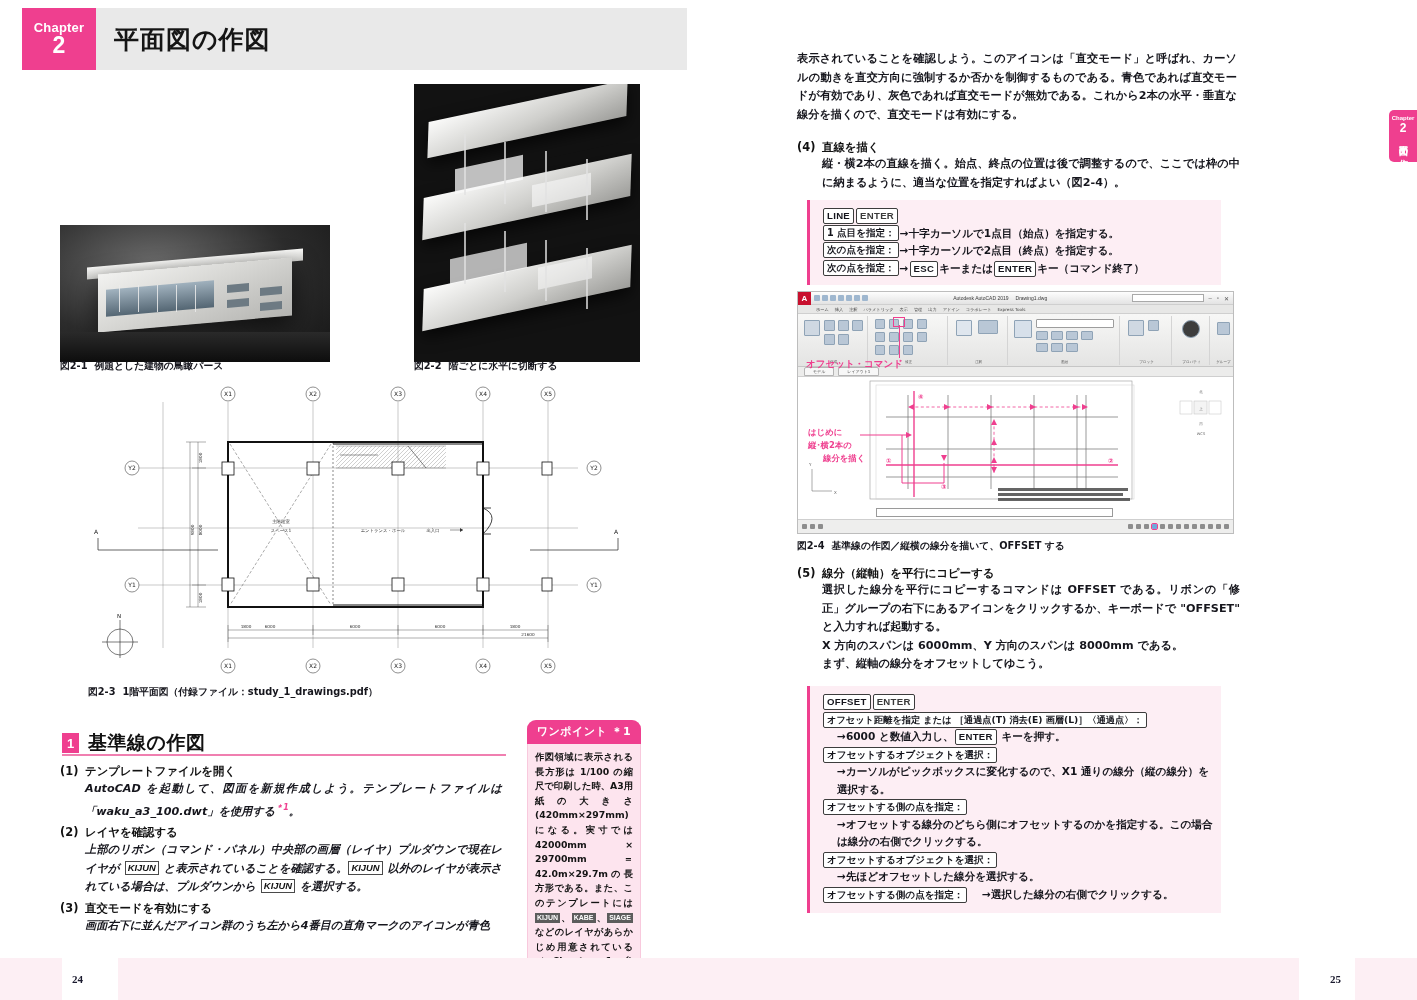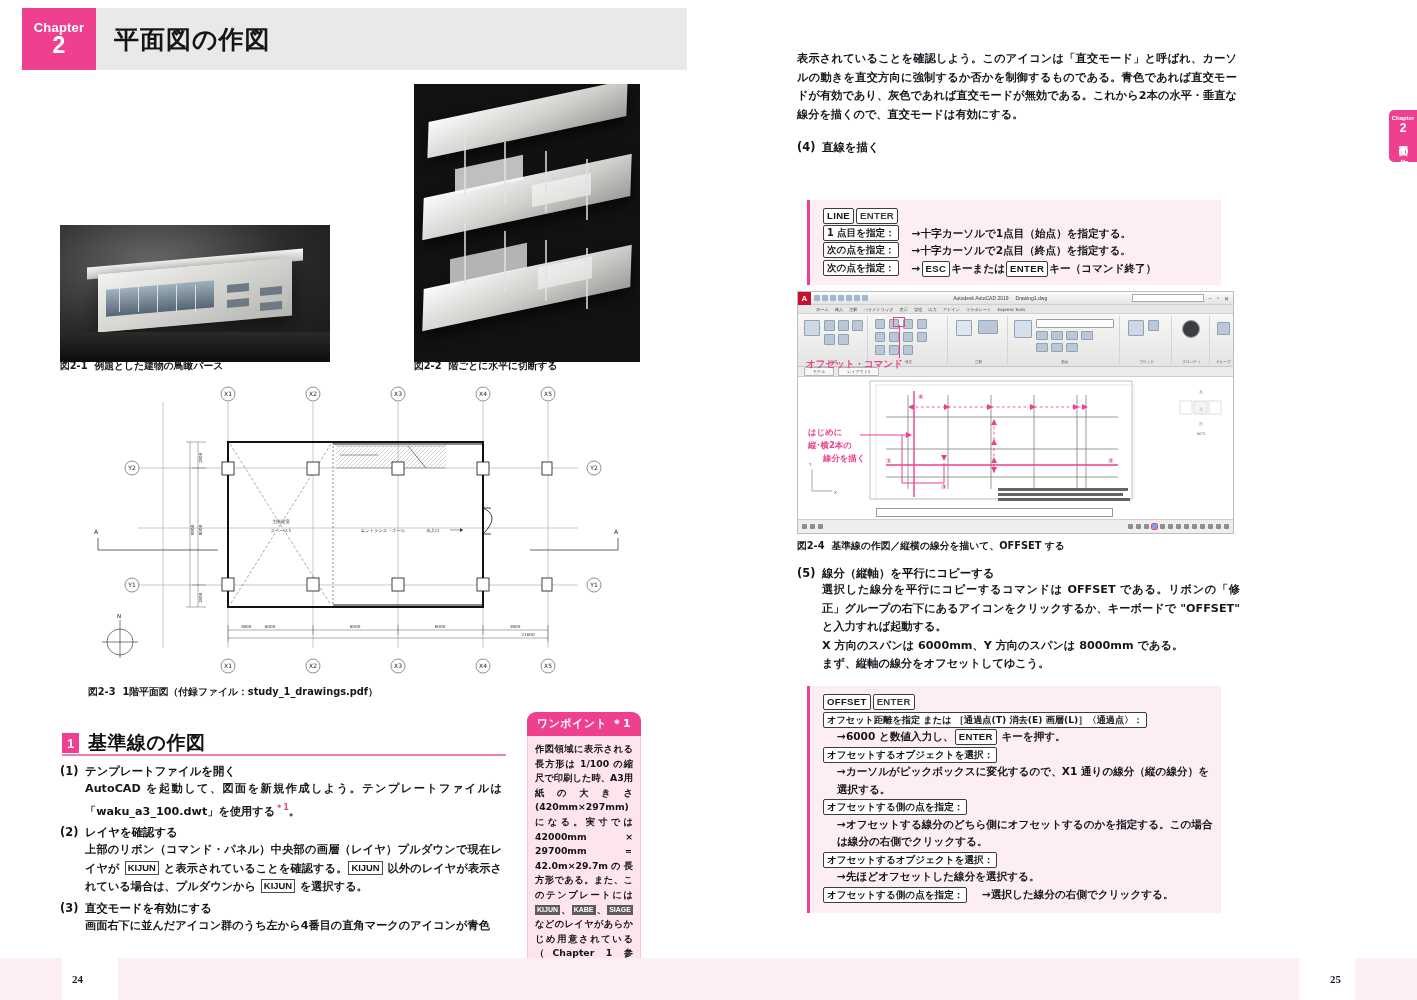--- a/index.html
+++ b/index.html
@@ -152,35 +152,36 @@
 
   
   .steps { position:absolute; }
   .step-title {
     font-family:"DejaVu Sans",sans-serif; font-size:11.4px; font-weight:bold; color:#111;
     margin:0 0 1px 0; display:flex;
   }
   .step-title .mk { width:25px; flex:none; }
   .step-body {
     font-family:"DejaVu Sans",sans-serif; font-size:11.2px; line-height:18.6px;
-    color:#16161d; font-weight:600; margin:0 8px 4px 25px; text-align:justify;
+    color:#16161d; font-weight:600; margin:0 8px 4px 25px; text-align:justify;font-style:italic;
   }
   .kbd {
     display:inline-block; border:1px solid #4a4a4a; padding:0 2px;
     font-family:"Liberation Sans",sans-serif; font-size:9.4px; font-weight:bold;
     line-height:12px; vertical-align:1px; background:#fff; color:#111;
     margin:0 1px;
   }
   .ast { color:#ef3f8f; font-size:8px; vertical-align:super; font-weight:bold; }
 
   
   .onepoint {
     position:absolute; width:114px; background:#fde4ee;
     border-radius:9px; overflow:hidden;
     box-shadow:0 0 0 1px #f8c9dd inset;
+    margin-top:8px;
   }
   .onepoint .op-head {
     background:#ef3f8f; color:#fff; text-align:center;
     font-family:"DejaVu Sans",sans-serif; font-size:11px; font-weight:bold;
     padding:4px 0 5px 0; letter-spacing:.5px;
   }
   .onepoint .op-body {
     padding:6px 8px 8px 8px;
     font-family:"DejaVu Sans",sans-serif; font-size:9.3px; line-height:14.6px;
     color:#141414; font-weight:600; text-align:justify;
@@ -203,21 +204,21 @@
   .cmdbox .ln.indent { padding-left:15px; }
   .tok {
     display:inline-block; border:1px solid #3c3c3c; border-radius:2px;
     padding:0 3px; margin:0 1px; background:#fff;
     font-family:"DejaVu Sans",sans-serif; font-size:9.6px; font-weight:700; line-height:14px;
   }
   .tok.en { font-family:"Liberation Sans",sans-serif; font-size:9.6px; letter-spacing:.3px; }
   .tok.gray { color:#3a3a3a; }
   .row2 { display:flex; align-items:flex-start; }
   .row2 .c1 { flex:none; }
-  .row2 .c2 { padding-left:12px; }
+  .row2 .c2 { padding-left:0; }
 
   
   .sub { position:absolute; }
   .sub .h {
     font-family:"DejaVu Sans",sans-serif; font-size:11.4px; font-weight:bold;
     color:#111; display:flex;
   }
   .sub .h .mk { width:25px; flex:none; }
   .sub .b {
     font-family:"DejaVu Sans",sans-serif; font-size:11.2px; line-height:18.6px;
@@ -582,20 +583,21 @@
 
     <div class="bodytext jp" style="left:88px; top:50px; width:440px;">
       <p>表示されていることを確認しよう。このアイコンは「直交モード」と呼ばれ、カーソルの動きを直交方向に強制するか否かを制御するものである。青色であれば直交モードが有効であり、灰色であれば直交モードが無効である。これから2本の水平・垂直な線分を描くので、直交モードは有効にする。</p>
     </div>
 
     <div class="sub" style="left:88px; top:140px; width:442px;">
       <div class="h">
         <span class="mk">(4)</span>
         <span>直線を描く</span>
       </div>
+      <div class="b" style="width:418px;">縦・横2本の直線を描く。始点、終点の位置は後で調整するので、ここでは枠の中に納まるように、適当な位置を指定すればよい（図2-4）。</div>
     </div>
 
     <div class="cmdbox" style="left:98px; top:200px; width:414px;">
       <div class="ln">
         <span class="tok en">LINE</span><span class="tok en gray">ENTER</span>
       </div>
       <div class="ln row2">
         <span class="c1 tok">1 点目を指定：</span>
         <span class="c2">→十字カーソルで1点目（始点）を指定する。</span>
       </div>

